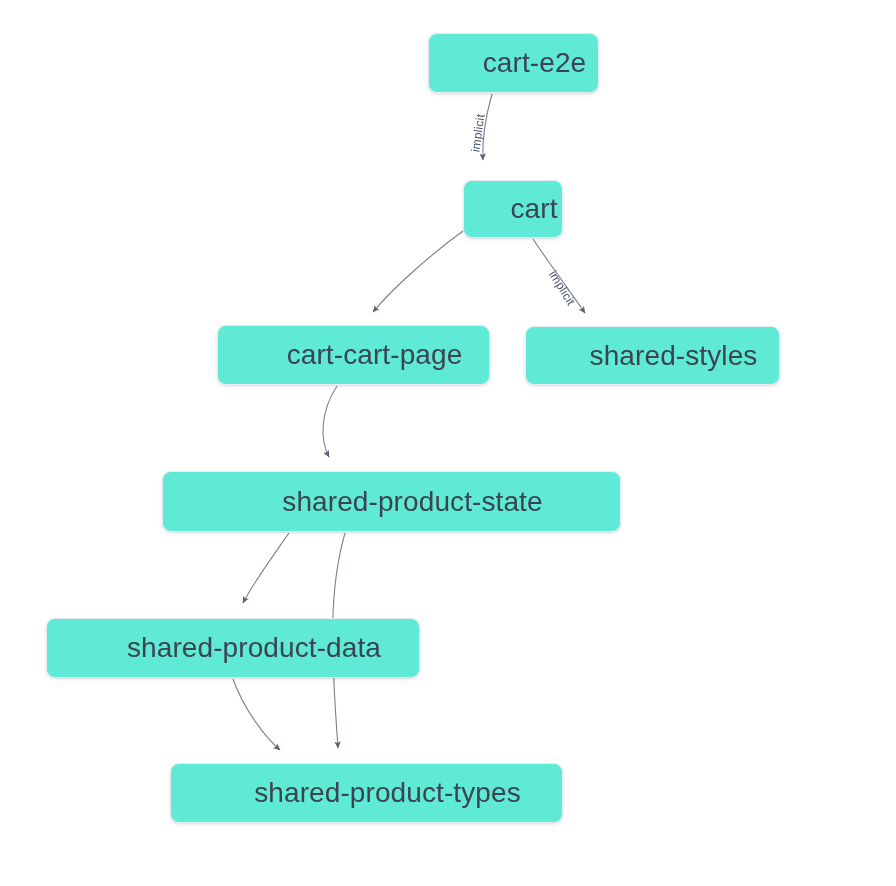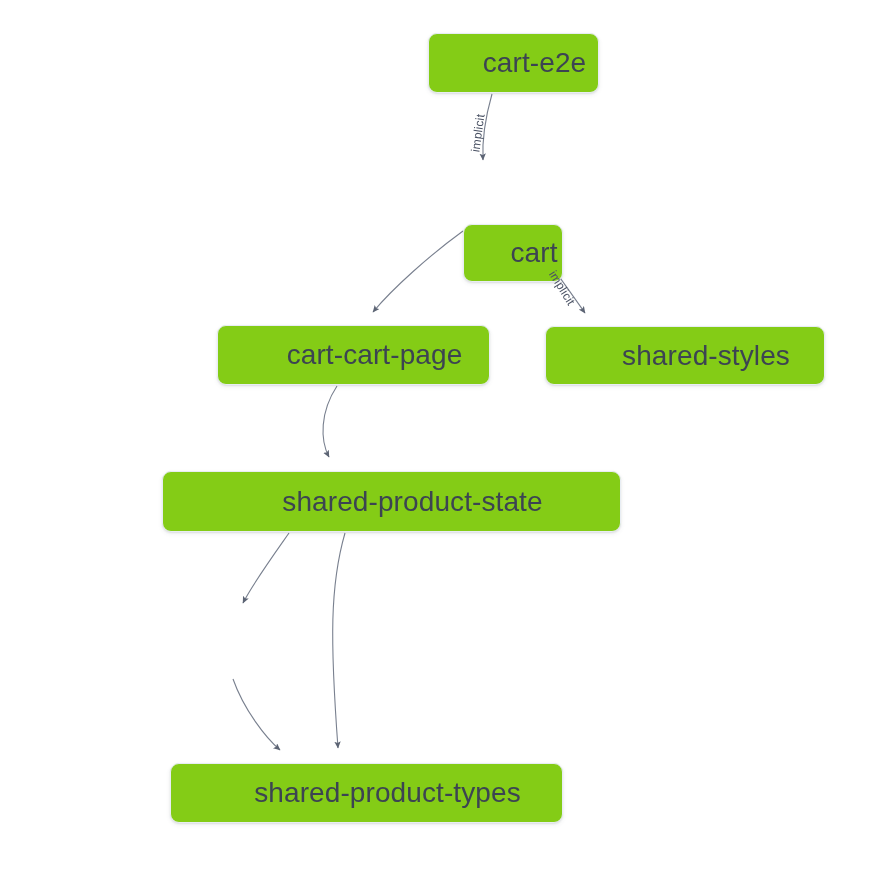--- a/index.html
+++ b/index.html
@@ -20,21 +20,21 @@
   #edge-layer {
     position: absolute;
     left: 0;
     top: 0;
     width: 896px;
     height: 886px;
   }
   .node {
     position: absolute;
     box-sizing: border-box;
-    background: #84cc16;
+    background: #5eead4;
     border: 1px solid #e8edf3;
     border-radius: 9px;
     display: flex;
     align-items: center;
     justify-content: center;
     color: #3c4452;
     box-shadow: 0 1px 2px rgba(60,68,82,0.13), 0 2px 5px rgba(60,68,82,0.07);
     z-index: 2;
     padding-left: 42px;
   }
@@ -81,36 +81,39 @@
 
     <path d="M 345,533 C 330,585 330,640 338,748" fill="none" stroke="#79808f" stroke-width="1.1" marker-end="url(#arrowhead)"></path>
 
     <path d="M 233,679 C 244,710 266,738 280,750" fill="none" stroke="#79808f" stroke-width="1.1" marker-end="url(#arrowhead)"></path>
   </svg>
 
   <div class="node" style="left:428px; top:33px; width:171px; height:60px;">
     <span class="node-label">cart-e2e</span>
   </div>
 
-  <div class="node" style="left:463px; top:180px; width:100px; height:58px;margin-top:44px;">
+  <div class="node" style="left:463px; top:180px; width:100px; height:58px;">
     <span class="node-label">cart</span>
   </div>
 
   <div class="node" style="left:217px; top:325px; width:273px; height:60px;text-align:right;">
     <span class="node-label">cart-cart-page</span>
   </div>
 
-  <div class="node" style="left:545px; top:326px; width:280px; height:59px;align-items:center;">
+  <div class="node" style="left:525px; top:326px; width:255px; height:59px;align-items:center;">
     <span class="node-label">shared-styles</span>
   </div>
 
   <div class="node" style="left:162px; top:471px; width:459px; height:61px;">
     <span class="node-label">shared-product-state</span>
   </div>
 
+  <div class="node" style="left:46px; top:618px; width:374px; height:60px;">
+    <span class="node-label">shared-product-data</span>
+  </div>
 
   <div class="node" style="left:170px; top:763px; width:393px; height:60px;">
     <span class="node-label">shared-product-types</span>
   </div>
 
   <div class="edge-label" style="left:478px; top:133px; transform: translate(-50%,-50%) rotate(-82deg);">implicit</div>
 
   <div class="edge-label" style="left:562px; top:288px; transform: translate(-50%,-50%) rotate(58deg);">implicit</div>
 
 </div>

